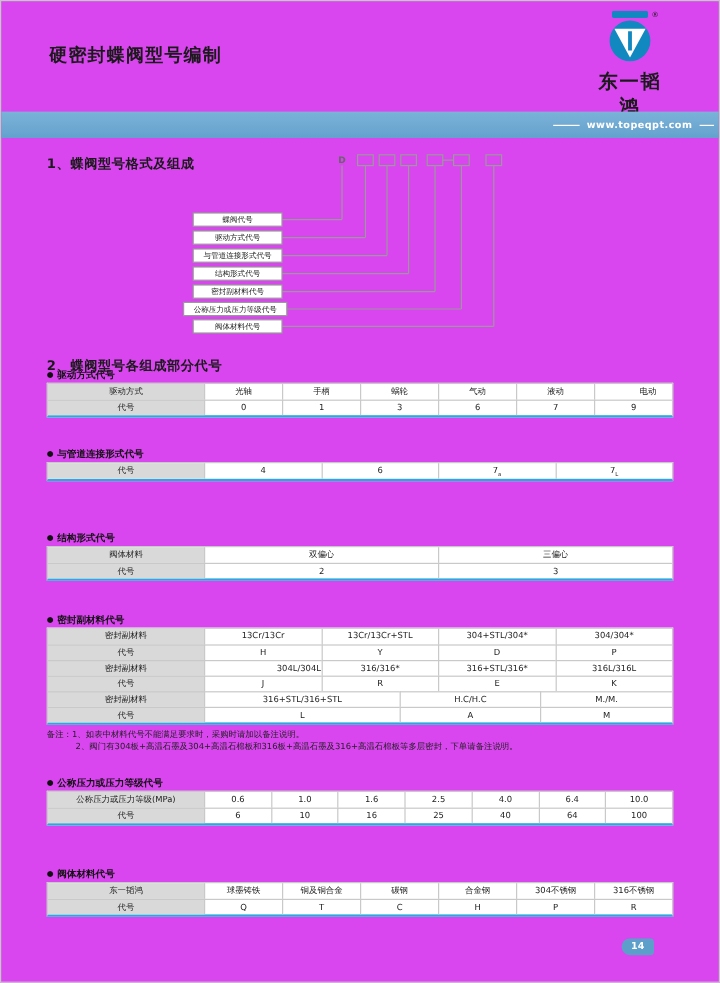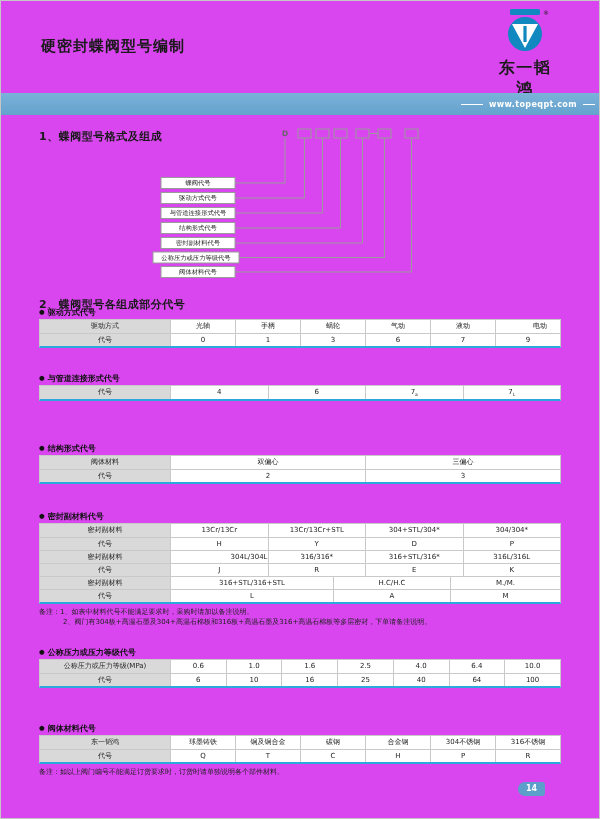--- a/index.html
+++ b/index.html
@@ -258,19 +258,18 @@
           <div class="trow">
             <div class="tcell hd">代号</div>
             <div class="tcell dt" style="width: 65px;">Q</div>
             <div class="tcell dt" style="width: 65px;">T</div>
             <div class="tcell dt" style="width: 65px;">C</div>
             <div class="tcell dt" style="width: 65px;">H</div>
             <div class="tcell dt" style="width: 65px;">P</div>
             <div class="tcell dt" style="width: 65px;">R</div>
           </div>
         </div>
-        <div class="note first">备注：如以上阀门编号不能满足订货要求时，订货时请单独说明各个部件材料。</div>
       </div>
     </div>
 
   <div class="page-badge">14</div>
 
 </div>
 
 </body></html>

